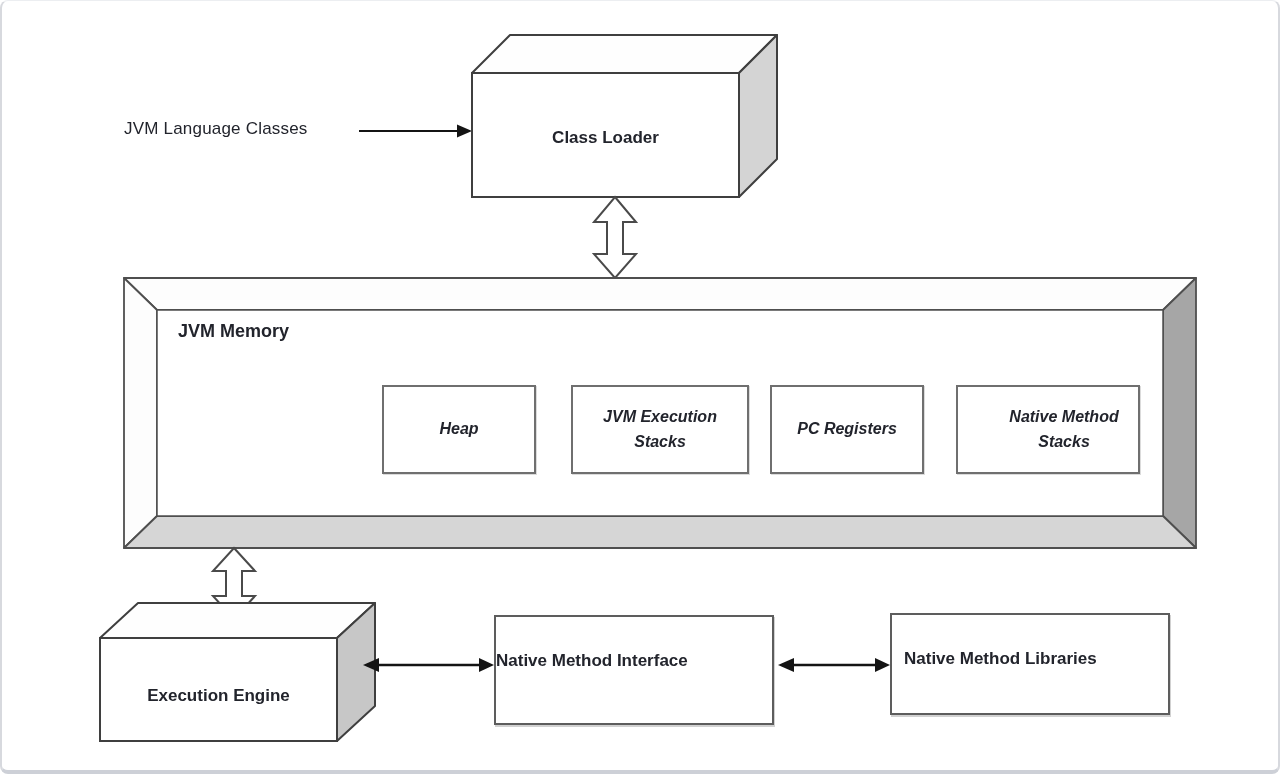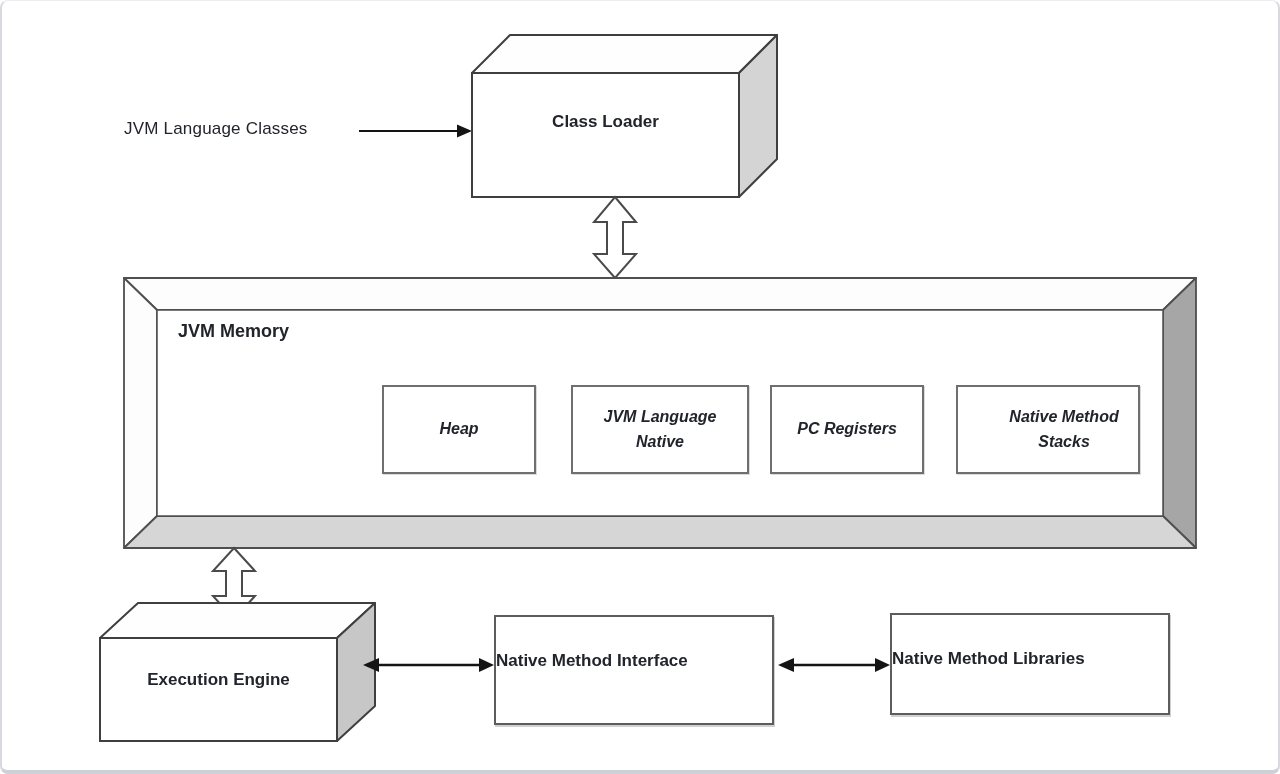--- a/index.html
+++ b/index.html
@@ -33,20 +33,21 @@
     letter-spacing: 0.2px;
   }
   .box-label {
     display: flex;
     align-items: center;
     justify-content: center;
     text-align: center;
     font-weight: 700;
     font-size: 17px;
     white-space: normal;
+    margin-top: 16px;
   }
   .frame-title {
     font-size: 18px;
     font-weight: 700;
   }
   .mem-box {
     position: absolute;
     top: 384px;
     height: 89px;
     box-sizing: border-box;
@@ -129,32 +130,32 @@
   <div class="label free-label" style="left:122px; top:118px;">JVM Language Classes</div>
 
   <div class="label box-label" style="left:470px; top:72px; width:267px; height:124px; padding-bottom:26px; box-sizing:border-box;">Class Loader</div>
 
   <div class="label frame-title" style="left:176px; top:320px;">JVM Memory</div>
 
   <div class="mem-box" style="left:380px; width:154px;">
     <span>Heap</span>
   </div>
   <div class="mem-box" style="left:569px; width:178px;">
-    <span>JVM Language Native</span>
+    <span>JVM Execution Stacks</span>
   </div>
   <div class="mem-box" style="left:768px; width:154px;">
     <span>PC Registers</span>
   </div>
   <div class="mem-box" style="left:954px; width:184px;padding-left:46px;">
     <span>Native Method Stacks</span>
   </div>
 
   <div class="label box-label" style="left:98px; top:637px; width:237px; height:103px; padding-bottom:20px; box-sizing:border-box;">Execution Engine</div>
 
   <div class="flat-box" style="left:492px; top:614px; width:280px; height:110px; padding-bottom:18px;">
     <span>Native Method Interface</span>
   </div>
 
-  <div class="flat-box" style="left:888px; top:612px; width:280px; height:102px; padding-bottom:10px;">
+  <div class="flat-box" style="left:888px; top:612px; width:280px; height:102px; padding-bottom:10px;padding-left:12px;">
     <span>Native Method Libraries</span>
   </div>
 
 </div>
 
 </body></html>

